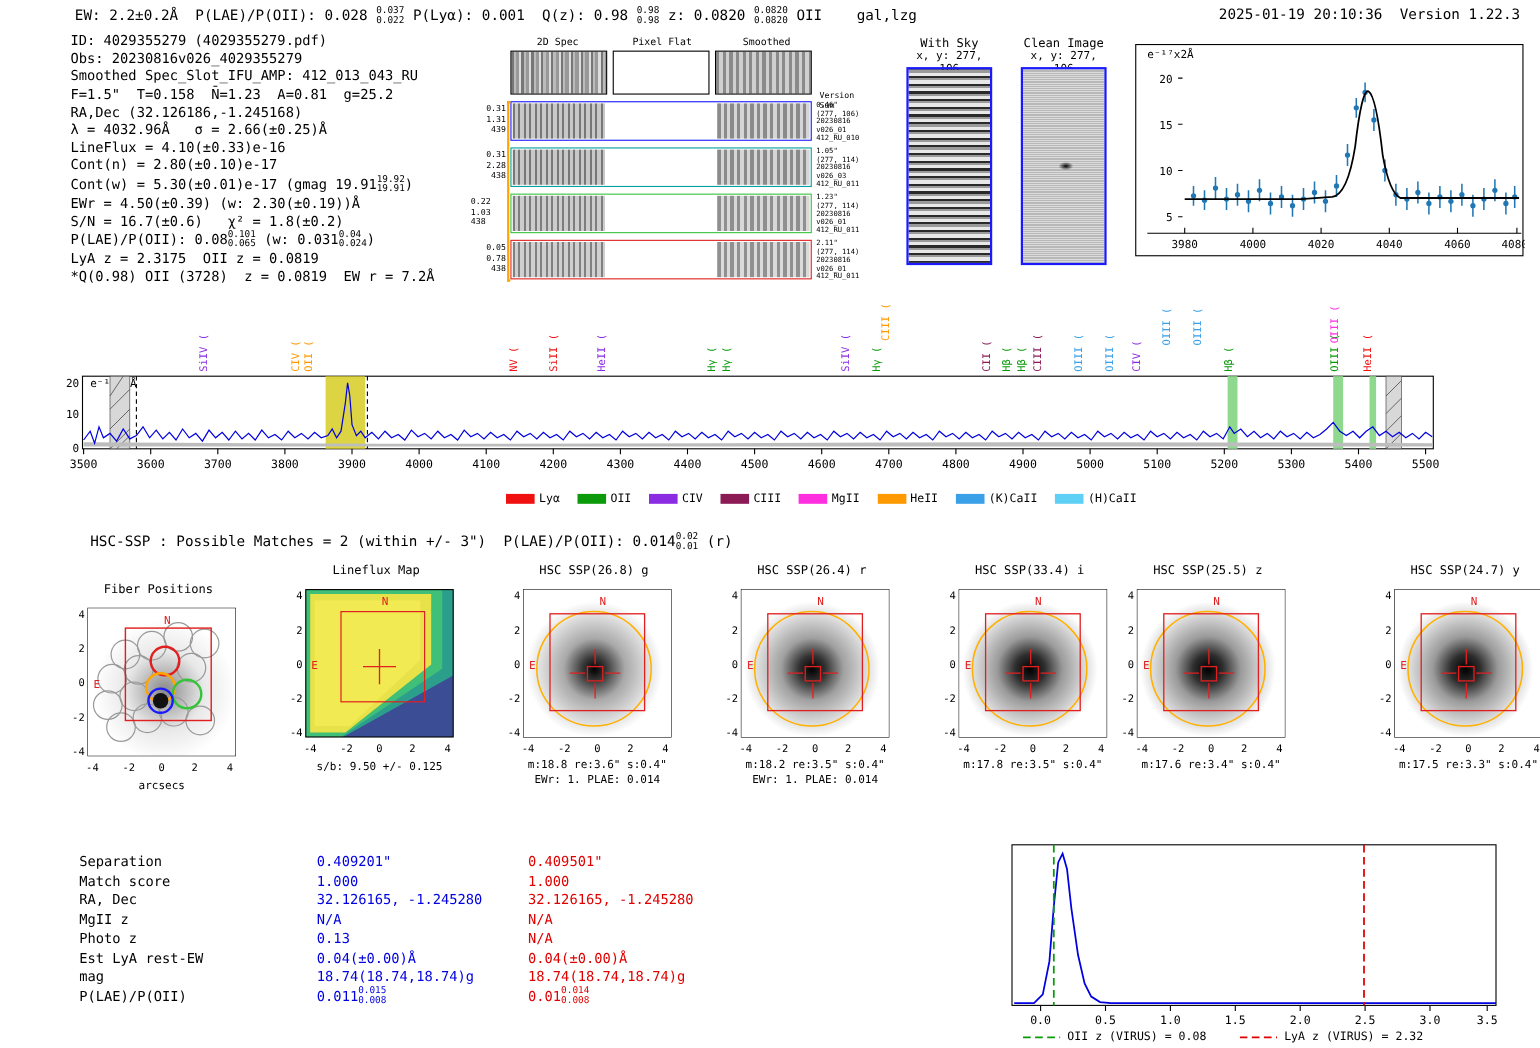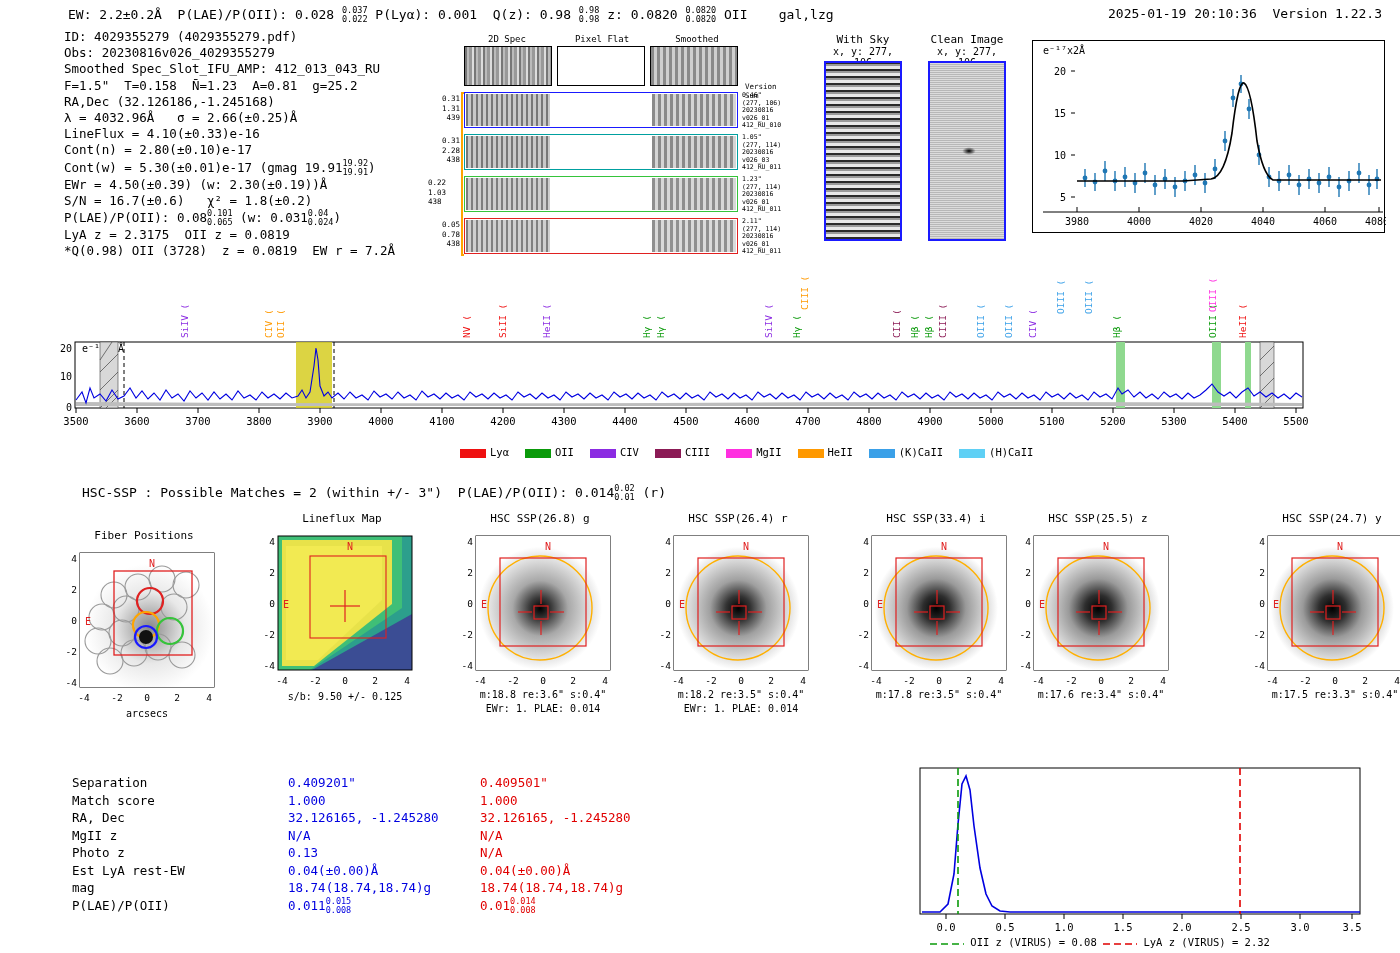--- a/index.html
+++ b/index.html
@@ -735,21 +735,21 @@
         <text x="105" y="167">0.5</text>
         <text x="164" y="167">1.0</text>
       <text x="223" y="167">1.5</text>
         <text x="282" y="167">2.0</text>
         <text x="341" y="167">2.5</text>
       <text x="400" y="167">3.0</text>
         <text x="452" y="167">3.5</text>
     </g>
   </svg>
   <div class="abs" style="left:30px; top:188px; font-size:10.5px; white-space:nowrap;">
-    <span style="">
+    <span style="margin-right:24px;">
       <svg width="34" height="9" style="vertical-align:middle;">
           <line x1="0" y1="5" x2="34" y2="5" stroke="#0a9a0a" stroke-width="1.6" stroke-dasharray="7,4"></line>
         </svg>
       <span>OII z (VIRUS) = 0.08</span>
     </span>
     <span>
       <svg width="34" height="9" style="vertical-align:middle;">
           <line x1="0" y1="5" x2="34" y2="5" stroke="#e00000" stroke-width="1.6" stroke-dasharray="7,4"></line>
         </svg>
       <span>LyA z (VIRUS) = 2.32</span>

